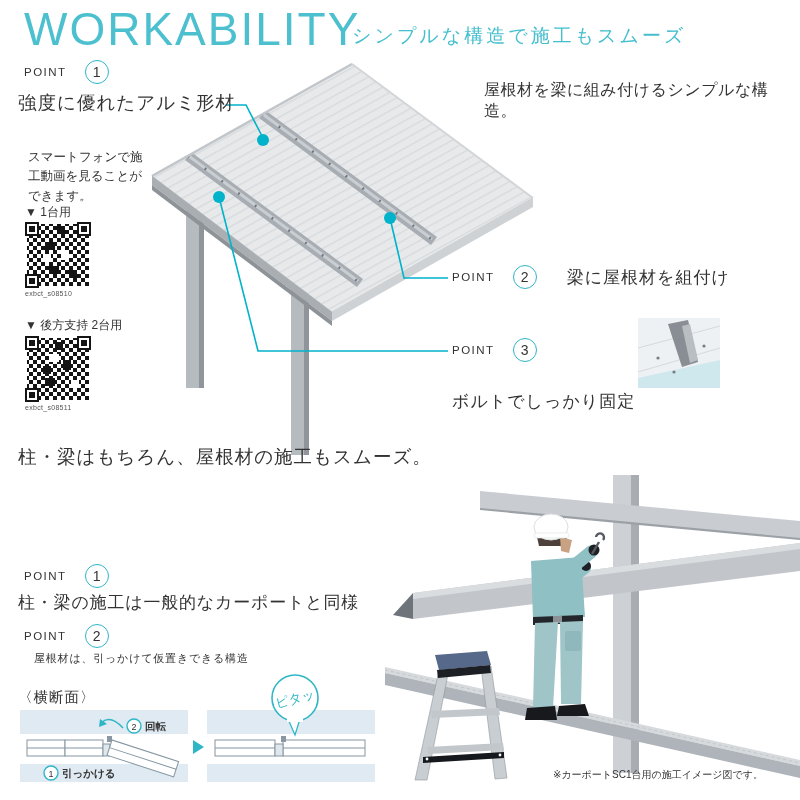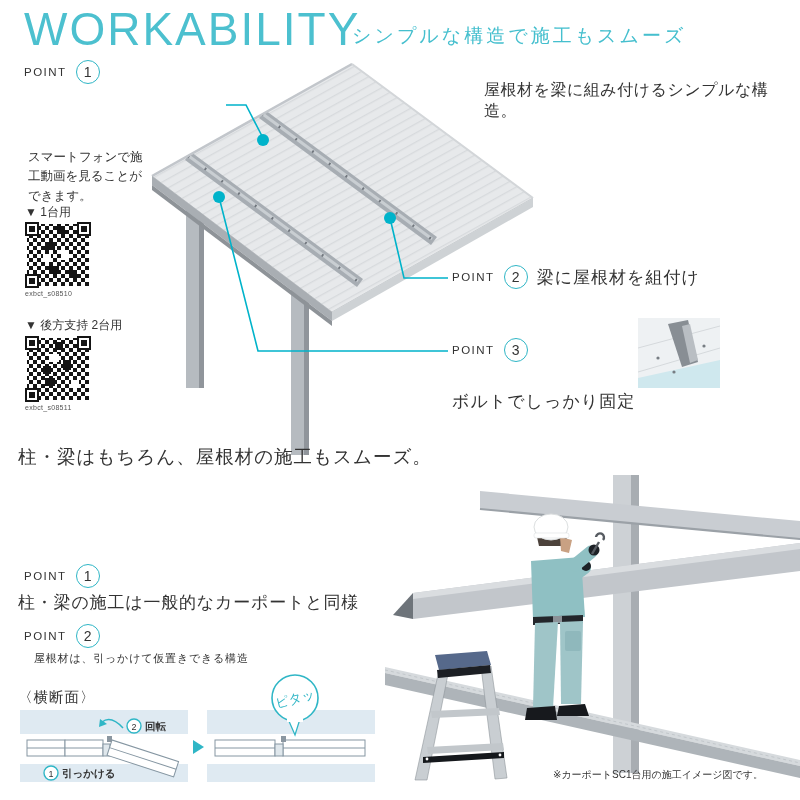--- a/index.html
+++ b/index.html
@@ -1,25 +1,25 @@
 <!DOCTYPE html>
 <html><head>
 <meta charset="utf-8">
 <style>
   html,body{margin:0;padding:0;background:#fff;}
   .page{position:relative;width:800px;height:800px;background:#fff;overflow:hidden;
         font-family:"Liberation Sans","DejaVu Sans",sans-serif;color:#333;}
   .abs{position:absolute;}
   .title{left:24px;top:2px;font-size:46px;font-weight:300;letter-spacing:2px;color:#4cc0cf;}
   .subtitle{left:352px;top:23px;font-size:19px;letter-spacing:3px;color:#45bfce;}
-  .pt{display:flex;align-items:center;gap:9px;}
+  .pt{display:flex;align-items:center;gap:18px;}
   .pt-label{font-size:11.5px;letter-spacing:1.5px;color:#333;}
   .pt-num{width:24px;height:24px;border:1.7px solid #2fb6c6;border-radius:50%;
           display:flex;align-items:center;justify-content:center;font-size:14px;color:#333;box-sizing:border-box;}
-  .pt-inline-title{font-size:17px;letter-spacing:1px;}
+  .pt-inline-title{font-size:17px;letter-spacing:1px;margin-left:12px;}
   .body-txt{font-size:13.5px;line-height:1.62;text-align:justify;color:#333;}
   .qr-cap{font-size:7px;color:#555;letter-spacing:.3px;}
   .note{font-size:10px;color:#333;}
 </style>
 </head>
 <body>
 
 <div class="page">
 
   <div class="abs subtitle">シンプルな構造で施工もスムーズ</div>
@@ -70,20 +70,21 @@
     </g>
     <circle cx="203" cy="85" r="6" fill="#00b3ca"></circle>
     <circle cx="330" cy="163" r="6" fill="#00b3ca"></circle>
     <circle cx="159" cy="142" r="6" fill="#00b3ca"></circle>
   </svg>
 
   <div class="abs pt" style="left:24px;top:60px">
     <span class="pt-label">POINT</span>
     <span class="pt-num">1</span>
   </div>
+  <div class="abs" style="left:18px;top:90px;font-size:18.5px;letter-spacing:1px">強度に優れたアルミ形材</div>
 
   <div class="abs" style="left:484px;top:80px;font-size:16px;letter-spacing:.5px">屋根材を梁に組み付けるシンプルな構造。</div>
 
   <div class="abs" style="left:28px;top:148px;width:124px;font-size:12.5px;line-height:1.55">スマートフォンで施工動画を見ることができます。</div>
   <div class="abs" style="left:25px;top:204px;font-size:12px">▼ 1台用</div>
   <svg class="abs" style="left:25px;top:222px" width="66" height="66" viewBox="0 0 33 33">
     <defs>
         <pattern id="qp1" width="4" height="4" patternUnits="userSpaceOnUse">
       <rect width="4" height="4" fill="#fff"></rect>
           <rect width="2" height="2" fill="#151515"></rect>

